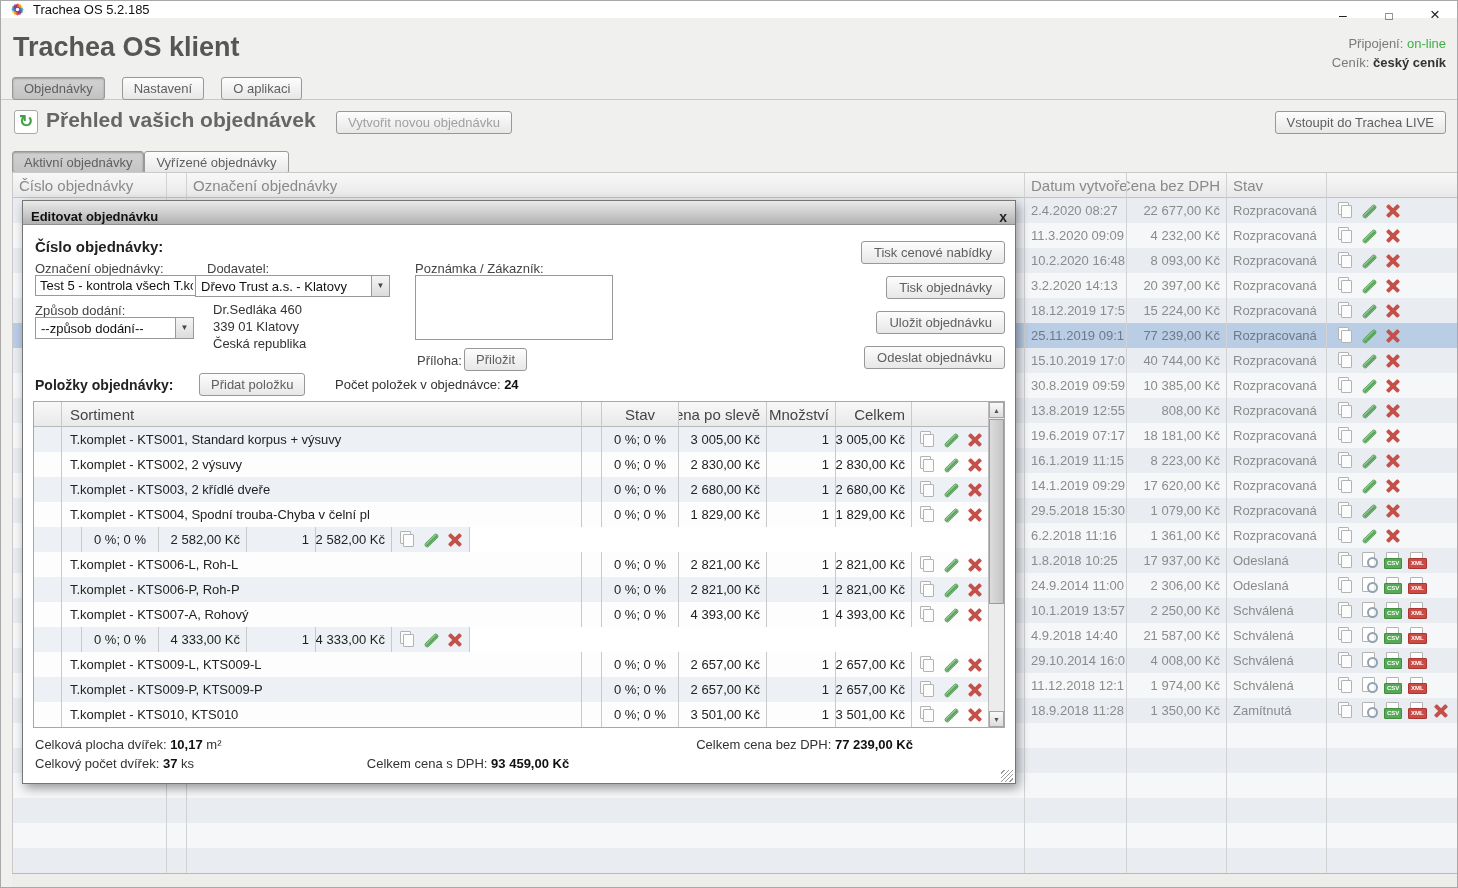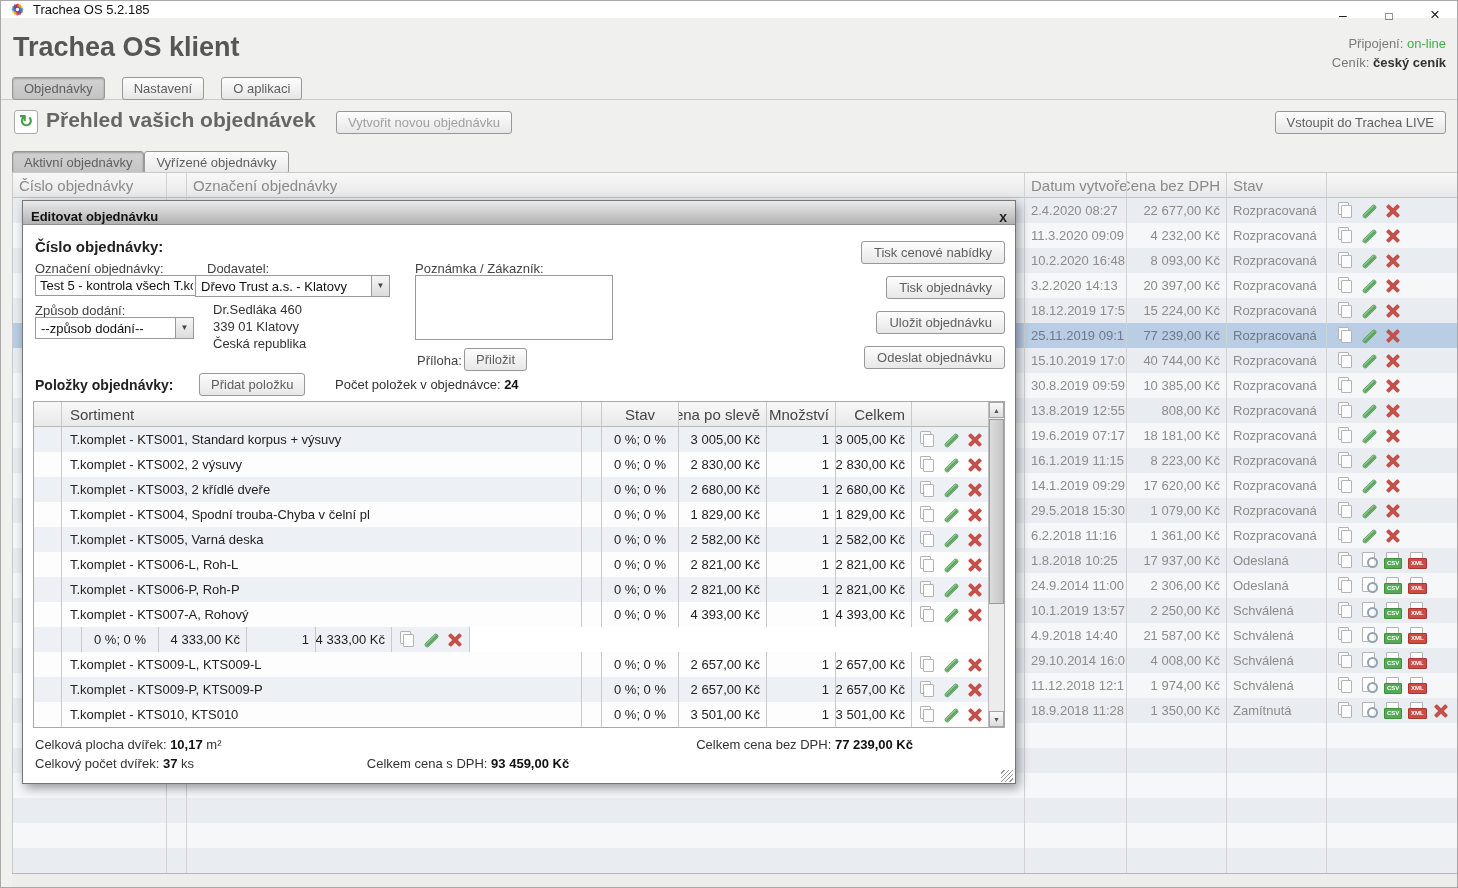--- a/index.html
+++ b/index.html
@@ -660,21 +660,20 @@
             <div class="tcell i-mn">1</div>
             <div class="tcell i-celk">1 829,00 Kč</div>
             <div class="tcell i-act">
               <span class="icon icon-copy"></span>
               <span class="icon icon-edit"></span>
               <span class="icon icon-delete"></span>
             </div>
           </div>
           <div class="trow">
             <div class="tcell i-a"></div>
-            <div class="tcell i-sort">T.komplet - KTS005, Varná deska</div>
             <div class="tcell i-b"></div>
             <div class="tcell i-sleva">0 %; 0 %</div>
             <div class="tcell i-cena">2 582,00 Kč</div>
             <div class="tcell i-mn">1</div>
             <div class="tcell i-celk">2 582,00 Kč</div>
             <div class="tcell i-act">
               <span class="icon icon-copy"></span>
               <span class="icon icon-edit"></span>
               <span class="icon icon-delete"></span>
             </div>

